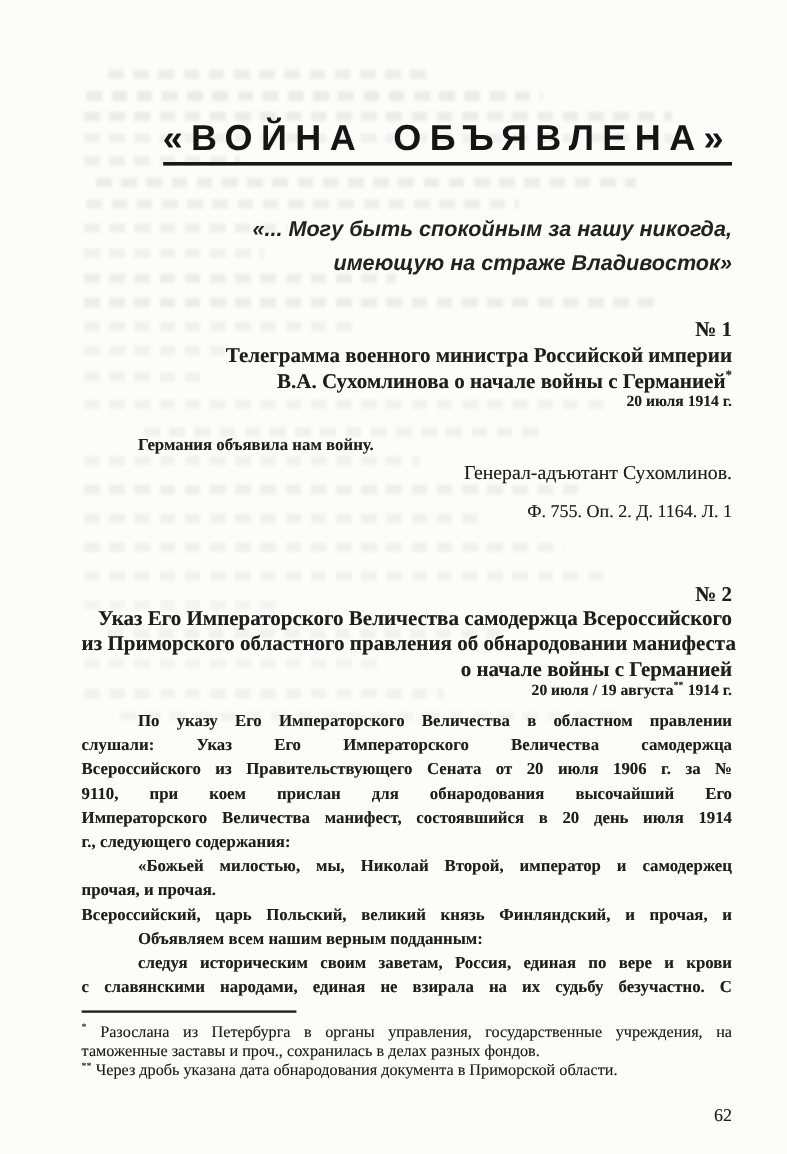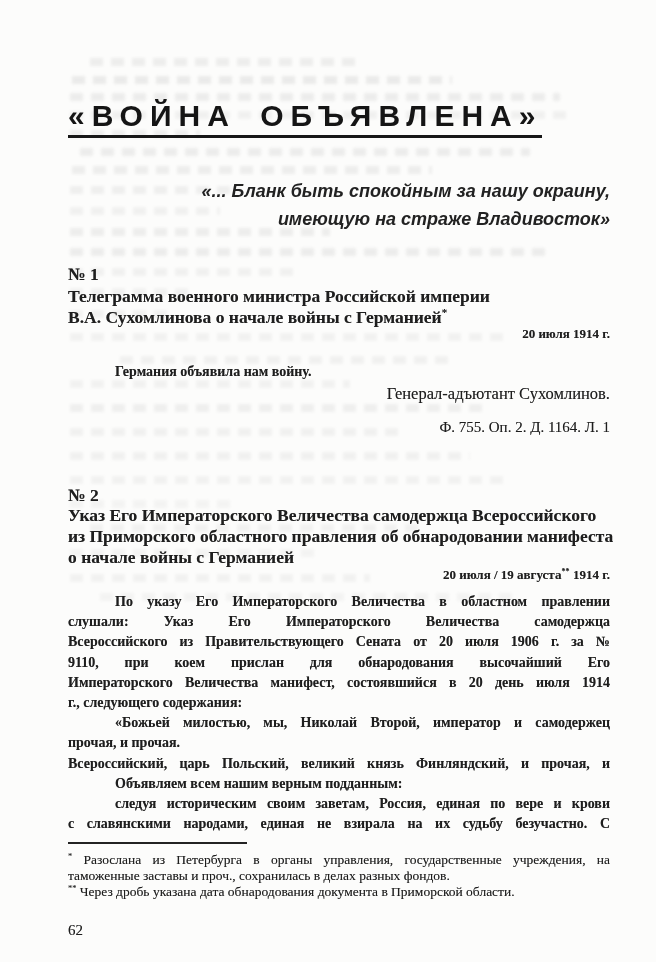--- a/index.html
+++ b/index.html
@@ -11,21 +11,21 @@
     overflow:hidden;
     font-family:"Liberation Serif", serif;
     color:#1e1e1e;
   }
   
   .col {
     position:absolute; left:68px; top:0;
     width:542px; height:100%;
   }
   .abs { position:absolute; left:0; width:100%; }
-  .ctr { text-align:left; }
+  .ctr { text-align:right; }
   .rt  { text-align:right; }
   .nw  { white-space:nowrap; }
   .soft { text-shadow:0 0 0.5px rgba(30,30,30,0.45); }
 
   .doc-title {
     display:inline-block;
     font-family:"Liberation Sans", sans-serif;
     font-weight:bold;
     font-size:30px; line-height:1;
     letter-spacing:7px; word-spacing:9px;
@@ -97,21 +97,21 @@
   <div class="bl" style="top:574px; left:70px;  width:300px; opacity:.07"></div>
   <div class="bl" style="top:593px; left:100px; width:420px; opacity:.06"></div>
 
   <div class="col">
 
     <div class="abs ctr" style="top:101px;">
       <span class="doc-title">«ВОЙНА ОБЪЯВЛЕНА»</span>
     </div>
 
     <div class="abs rt epigraph" style="top:177px;">
-      <div class="nw">«... Бланк быть спокойным за нашу окраину,</div>
+      <div class="nw">«... Могу быть спокойным за нашу никогда,</div>
       <div class="nw">имеющую на страже Владивосток»</div>
     </div>
 
     <div class="abs ctr h-num soft" style="top:264px;">№ 1</div>
     <div class="abs ctr" style="top:286px;">
       <div class="h-line nw soft">Телеграмма военного министра Российской империи</div>
       <div class="h-line nw soft"><span>В.А. Сухомлинова о начале войны с Германией</span><sup class="sup">*</sup></div>
     </div>
     <div class="abs rt h-date soft" style="top:324px;">20 июля 1914 г.</div>
     <div class="abs body-line ind soft" style="top:362px;">Германия объявила нам войну.</div>

